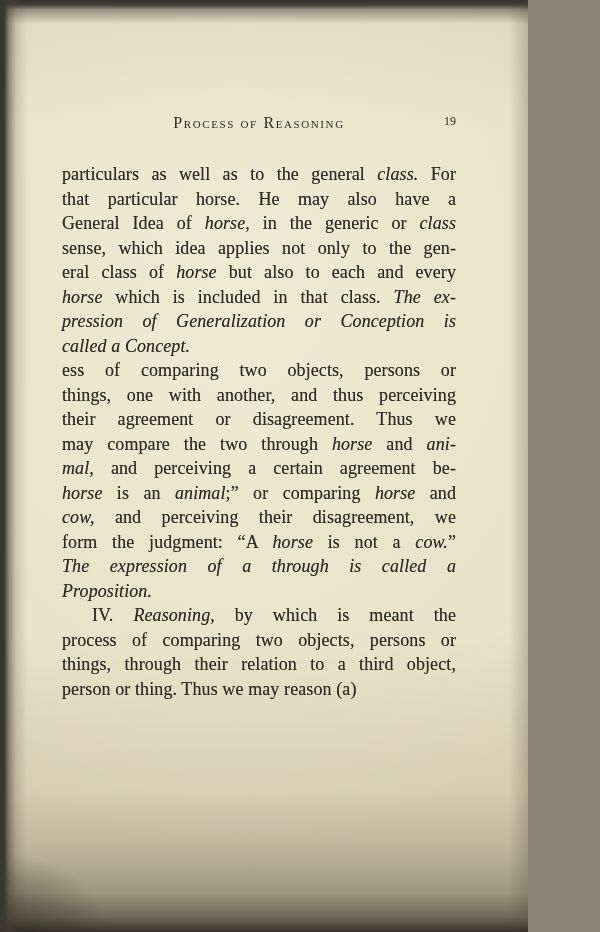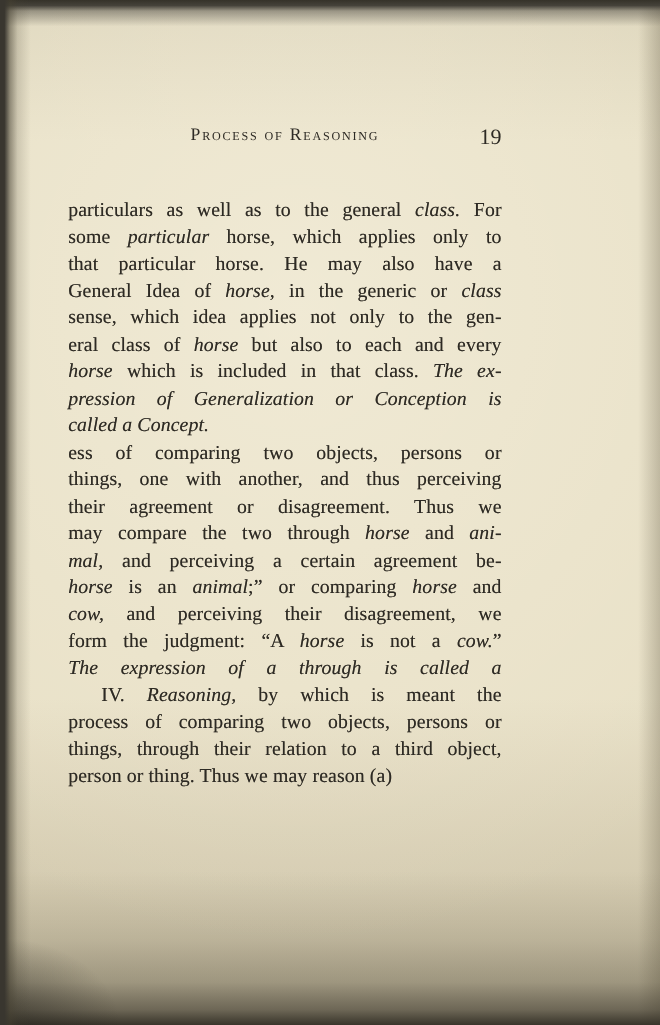--- a/index.html
+++ b/index.html
@@ -2,21 +2,21 @@
 <html><head>
 <meta charset="utf-8">
 <style>
   * { margin:0; padding:0; box-sizing:border-box; }
   html,body { width:600px; height:932px; }
   body {
     font-family:"Liberation Serif","DejaVu Serif",serif;
     background:#8a8578;
   }
   .page {
-    position:relative; width:600px; height:932px; overflow:hidden;
+    position:relative; width:528px; height:932px; overflow:hidden;
     background:
       radial-gradient(ellipse 130% 90% at 45% 30%, rgba(255,252,240,0.35), rgba(255,252,240,0) 70%),
       linear-gradient(to bottom, rgba(120,110,80,0.10), rgba(120,110,80,0) 14%, rgba(120,110,80,0) 68%, rgba(115,100,70,0.20) 90%, rgba(90,80,55,0.30) 100%),
       #e8e0c6;
   }
   .shadow-top {
     position:absolute; left:0; right:0; top:0; height:24px;
     background:linear-gradient(to bottom, #353229 0, #45423a 5px, rgba(65,62,55,0.45) 10px, rgba(65,62,55,0) 24px);
   }
   .shadow-left {
@@ -42,61 +42,61 @@
   }
   .text-column {
     position:absolute; left:62px; top:114px; width:394px;
     color:#2d2a24;
   }
   .header { position:relative; height:24px; }
   .running-title {
     position:absolute; left:50%; transform:translateX(-50%);
     font-variant:small-caps; letter-spacing:1.6px; font-size:16px; white-space:nowrap;
   }
-  .page-number { position:absolute; right:0; top:0; font-size:20px; }
+  .page-number { position:absolute; right:0; top:0; font-size:12px; }
   .page-body {
-    margin-top:40px; font-size:18px; line-height:24.5px; letter-spacing:0.1px;
+    margin-top:24px; font-size:18px; line-height:24.5px; letter-spacing:0.1px;
     text-shadow:0 0 0.4px rgba(45,40,30,0.55);
   }
   .line { text-align:justify; text-align-last:justify; }
   .line.last { text-align-last:left; }
   .line.indent { text-indent:30px; }
   .it { font-style:italic; }
 </style>
 </head>
 <body>
 
 <div class="page">
   <div class="text-column">
     <div class="header">
       <span class="running-title">Process of Reasoning</span>
       <span class="page-number">19</span>
     </div>
     <div class="page-body">
         <div class="paragraph">
           <div class="line"><span>particulars as well as to the general </span><span class="it">class.</span><span> For</span></div>
-          <div class="line"><span>some </span><span class="it">particular</span><span> horse, which applies only to</span></div>
           <div class="line"><span>that particular horse. He may also have a</span></div>
           <div class="line"><span>General Idea of </span><span class="it">horse,</span><span> in the generic or </span><span class="it">class</span></div>
           <div class="line"><span>sense, which idea applies not only to the gen-</span></div>
           <div class="line"><span>eral class of </span><span class="it">horse</span><span> but also to each and every</span></div>
           <div class="line"><span class="it">horse</span><span> which is included in that class. </span><span class="it">The ex-</span></div>
           <div class="line"><span class="it">pression of Generalization or Conception is</span></div>
           <div class="line last"><span class="it">called a Concept.</span></div>
         </div>
         <div class="paragraph">
           <div class="line"><span>ess of comparing two objects, persons or</span></div>
           <div class="line"><span>things, one with another, and thus perceiving</span></div>
           <div class="line"><span>their agreement or disagreement. Thus we</span></div>
           <div class="line"><span>may compare the two through </span><span class="it">horse</span><span> and </span><span class="it">ani-</span></div>
           <div class="line"><span class="it">mal,</span><span> and perceiving a certain agreement be-</span></div>
           <div class="line"><span class="it">horse</span><span> is an </span><span class="it">animal</span><span>;” or comparing </span><span class="it">horse</span><span> and</span></div>
           <div class="line"><span class="it">cow,</span><span> and perceiving their disagreement, we</span></div>
           <div class="line"><span>form the judgment: “A </span><span class="it">horse</span><span> is not a </span><span class="it">cow.</span><span>”</span></div>
           <div class="line"><span class="it">The expression of a through is called a</span></div>
+          <div class="line last"><span class="it">Proposition.</span></div>
         </div>
         <div class="paragraph">
           <div class="line indent"><span>IV. </span><span class="it">Reasoning,</span><span> by which is meant the</span></div>
           <div class="line"><span>process of comparing two objects, persons or</span></div>
           <div class="line"><span>things, through their relation to a third object,</span></div>
           <div class="line last"><span>person or thing. Thus we may reason (a)</span></div>
         </div>
       </div>
   </div>
   <div class="shadow-right"></div>

